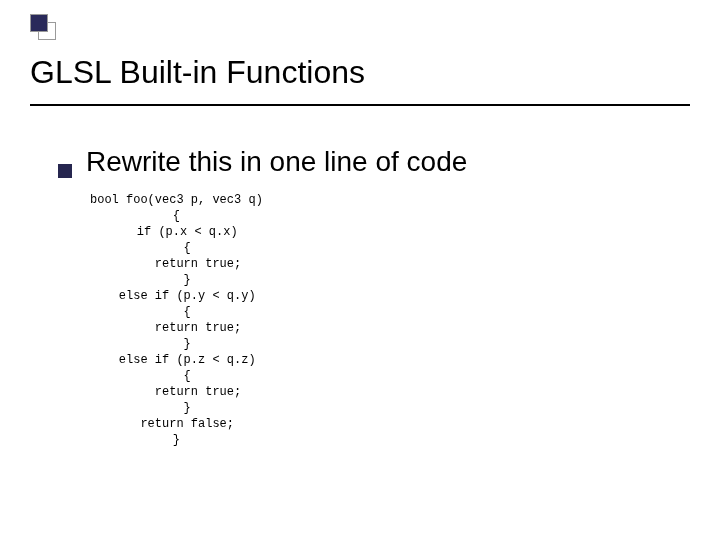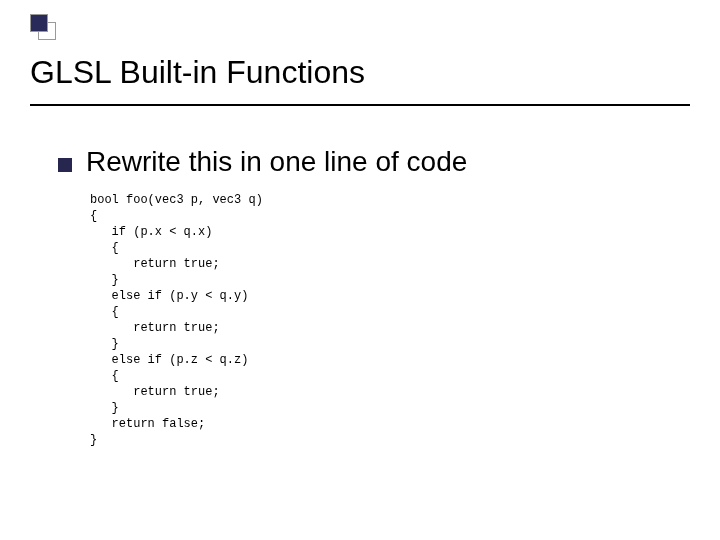--- a/index.html
+++ b/index.html
@@ -48,21 +48,21 @@
     left: 30px;
     right: 30px;
     height: 2px;
     background: #000;
   }
   .bullet-row {
     position: absolute;
     top: 146px;
     left: 58px;
     display: flex;
-    align-items: center;
+    align-items: flex-end;
   }
   .bullet-sq {
     width: 14px;
     height: 14px;
     background: #26264f;
     margin-right: 14px;
     flex: 0 0 auto;
     margin-top: 6px;
   }
   .bullet-text {
@@ -71,20 +71,21 @@
   }
   .code {
     position: absolute;
     top: 192px;
     left: 90px;
     font-family: "Courier New", Courier, monospace;
     font-size: 12px;
     line-height: 16px;
     white-space: pre;
     color: #000;
+    text-align: center;
   }
 </style>
 </head>
 <body>
 
 <div class="corner-deco">
   <div class="box light"></div>
   <div class="box dark"></div>
 </div>
 

